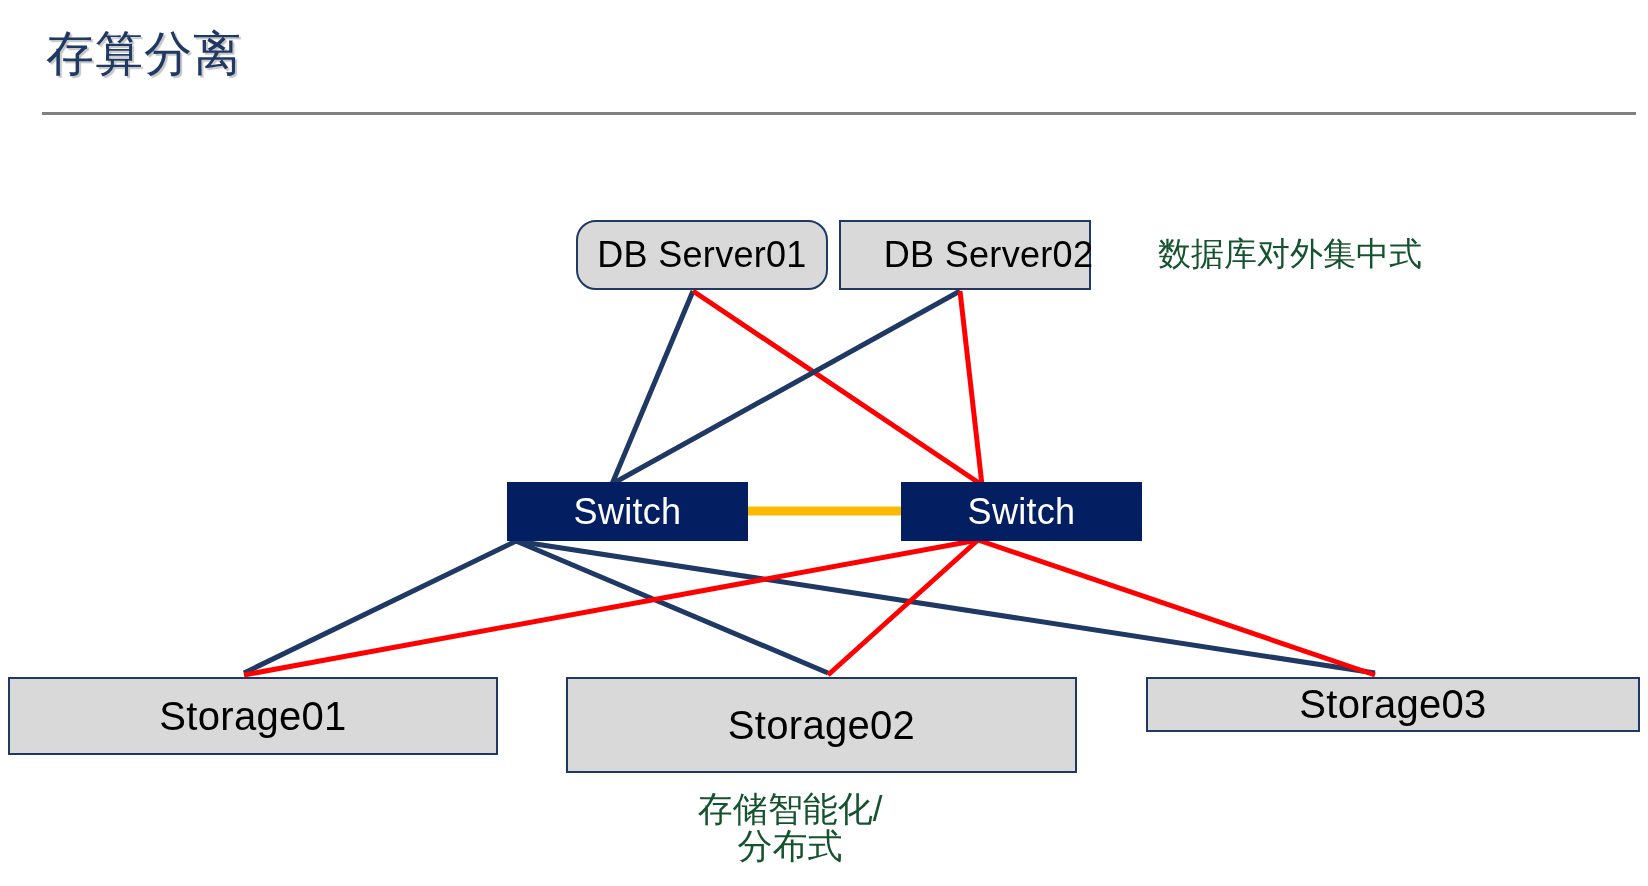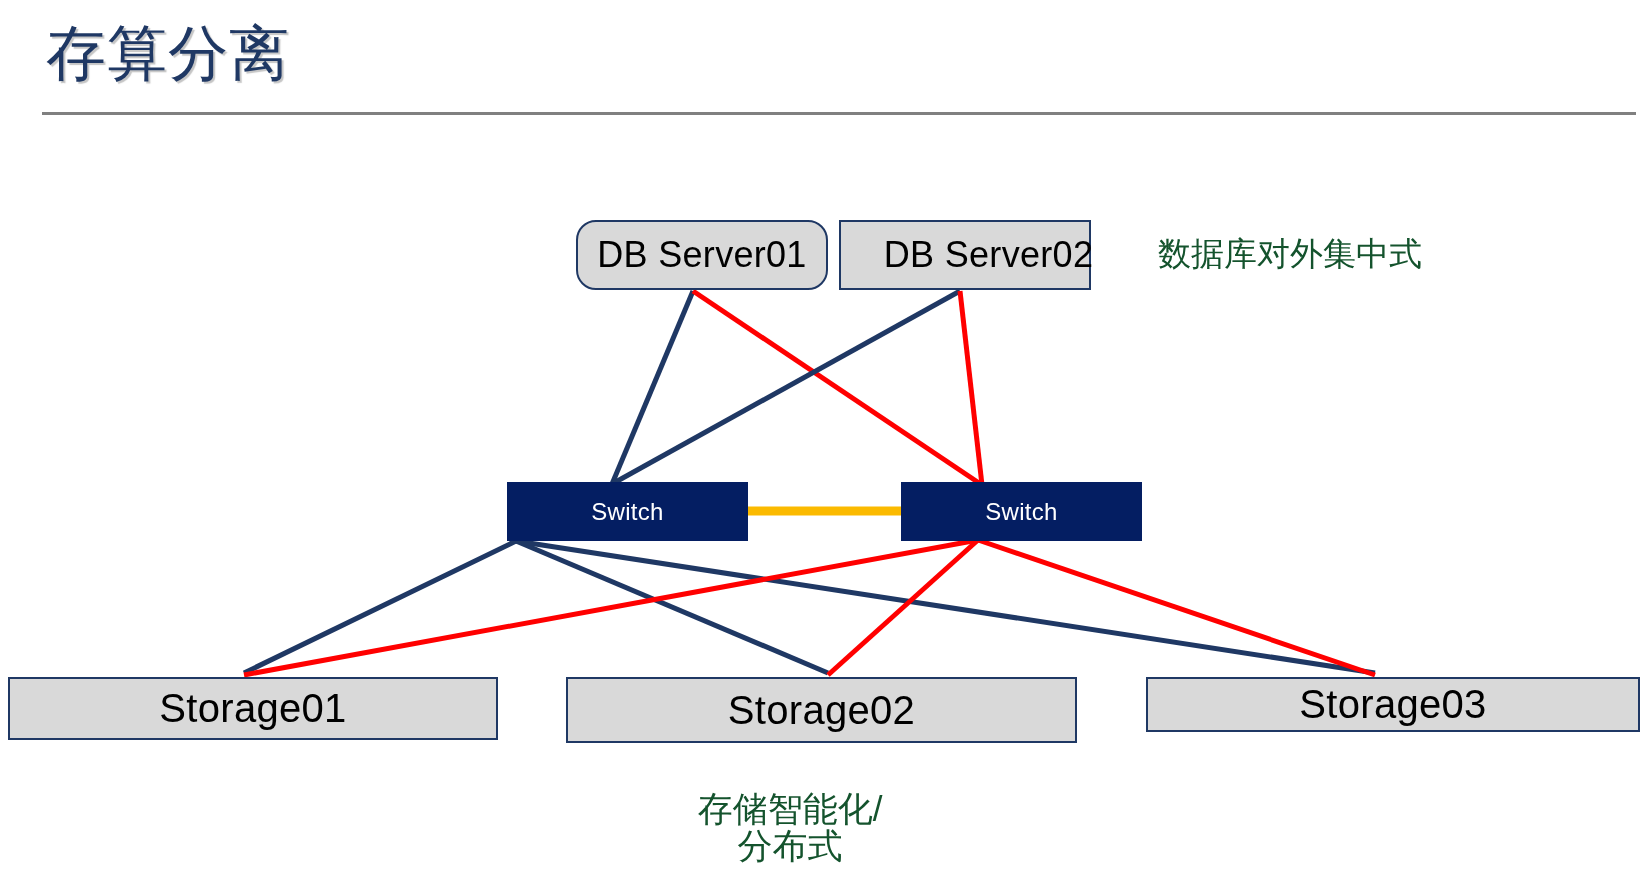--- a/index.html
+++ b/index.html
@@ -18,21 +18,21 @@
     height: 886px;
     background: #ffffff;
     overflow: hidden;
   }
 
   
   .slide-title {
     position: absolute;
     left: 46px;
     top: 8px;
-    font-size: 60px;
+    font-size: 48px;
     line-height: 92px;
     font-weight: 400;
     color: #1F3864;
     letter-spacing: 1px;
     white-space: nowrap;
     text-shadow: 2px 2px 1px rgba(150,150,150,0.55);
   }
   .title-rule {
     position: absolute;
     left: 42px;
@@ -65,21 +65,21 @@
     background: #D9D9D9;
     border: 2px solid #1F3864;
     color: #000000;
     font-size: 36px;
     letter-spacing: 0.3px;
   }
   .node-switch {
     background: #041E62;
     border: none;
     color: #FFFFFF;
-    font-size: 24px;
+    font-size: 36px;
     letter-spacing: 0.3px;
   }
   .node-storage {
     background: #D9D9D9;
     border: 2px solid #1F3864;
     color: #000000;
     font-size: 40px;
     letter-spacing: 0.3px;
   }
 
@@ -139,25 +139,25 @@
   </div>
 
   <div class="node node-switch" style="left:507px; top:482px; width:241px; height:59px;">
     <span>Switch</span>
   </div>
 
   <div class="node node-switch" style="left:901px; top:482px; width:241px; height:59px;">
     <span>Switch</span>
   </div>
 
-  <div class="node node-storage" style="left:8px; top:677px; width:490px; height:63px;">
+  <div class="node node-storage" style="left:8px; top:677px; width:490px; height:78px;">
     <span>Storage01</span>
   </div>
 
-  <div class="node node-storage" style="left:566px; top:677px; width:511px; height:66px;">
+  <div class="node node-storage" style="left:566px; top:677px; width:511px; height:96px;">
     <span>Storage02</span>
   </div>
 
   <div class="node node-storage" style="left:1146px; top:677px; width:494px; height:55px;">
     <span>Storage03</span>
   </div>
 
   <div class="annotation annotation-right" style="left:1158px; top:234px;">数据库对外集中式</div>
 
   <div class="annotation annotation-bottom" style="left:645px; top:790px; width:290px;">

